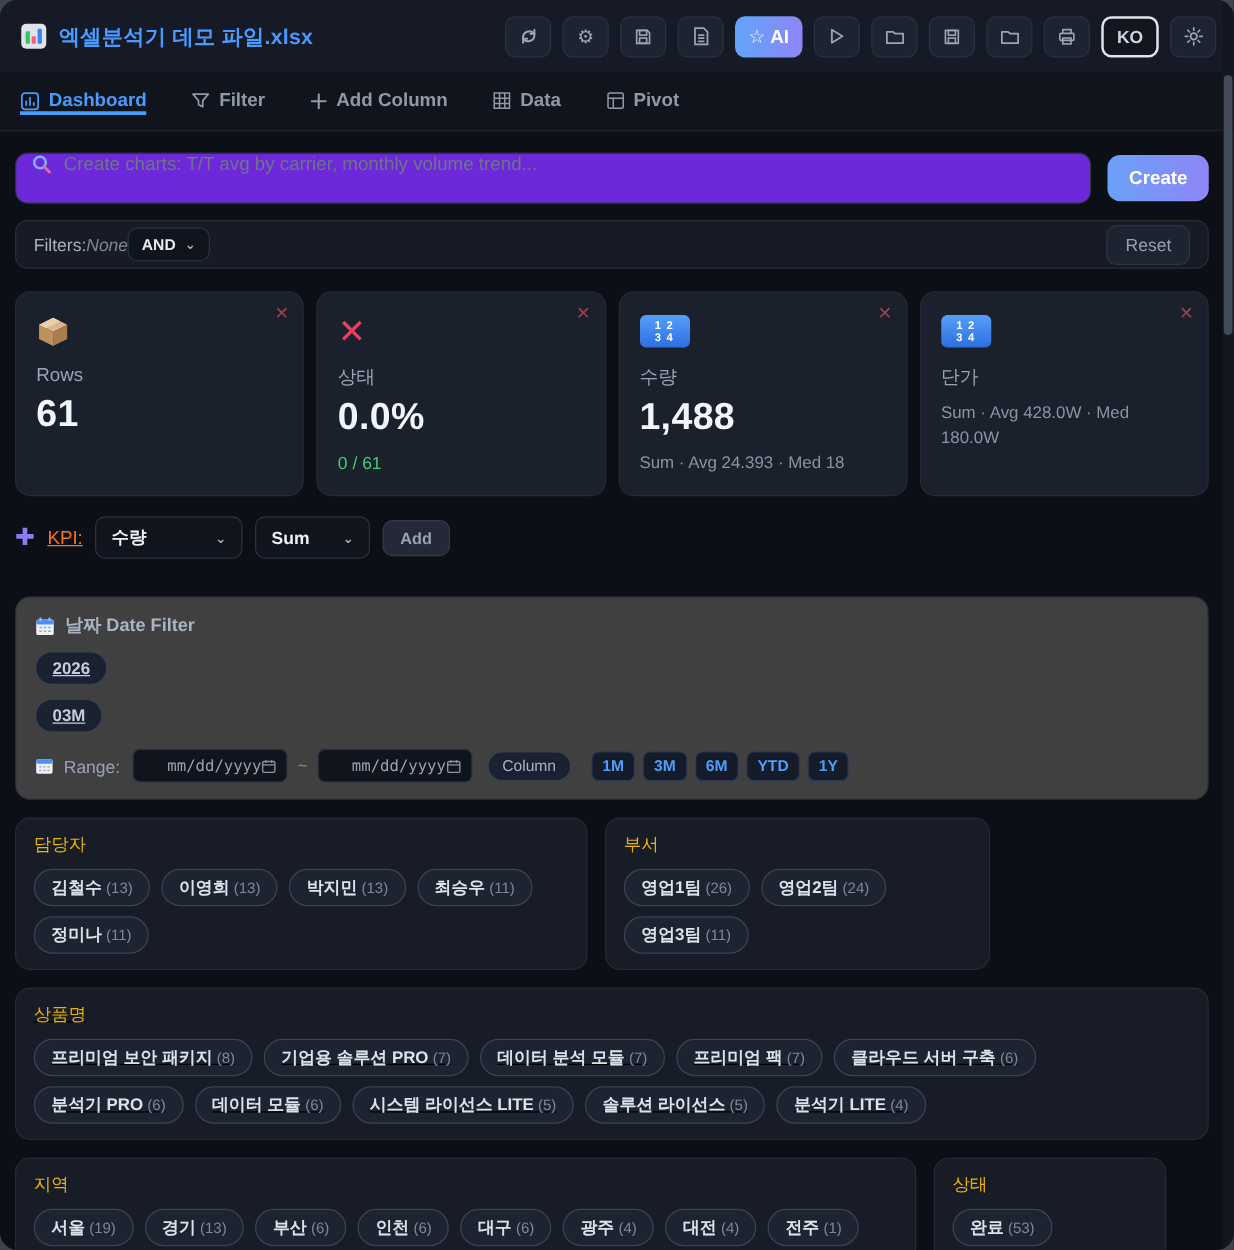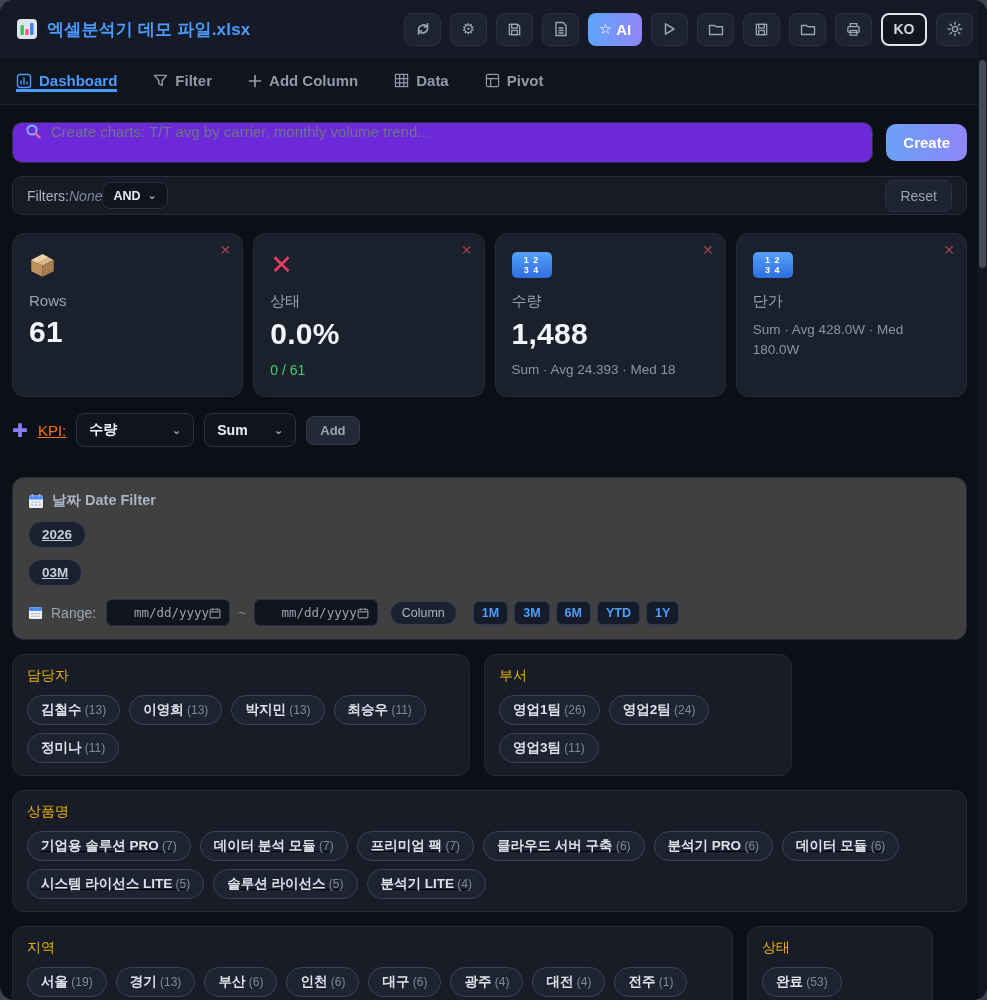--- a/index.html
+++ b/index.html
@@ -403,20 +403,24 @@
           </span>
         </div>
     </div>
   </div>
 
   <div class="group-row">
     <div class="chip-panel" style="flex:1;text-decoration:underline;">
       <div class="chip-title">상품명</div>
       <div class="chips">
           <span class="chip">
+            <span class="chip-label">프리미엄 보안 패키지</span>
+            <span class="chip-count">&nbsp;(8)</span>
+          </span>
+          <span class="chip">
             <span class="chip-label">기업용 솔루션 PRO</span>
             <span class="chip-count">&nbsp;(7)</span>
           </span>
           <span class="chip">
             <span class="chip-label">데이터 분석 모듈</span>
             <span class="chip-count">&nbsp;(7)</span>
           </span>
           <span class="chip">
             <span class="chip-label">프리미엄 팩</span>
             <span class="chip-count">&nbsp;(7)</span>

